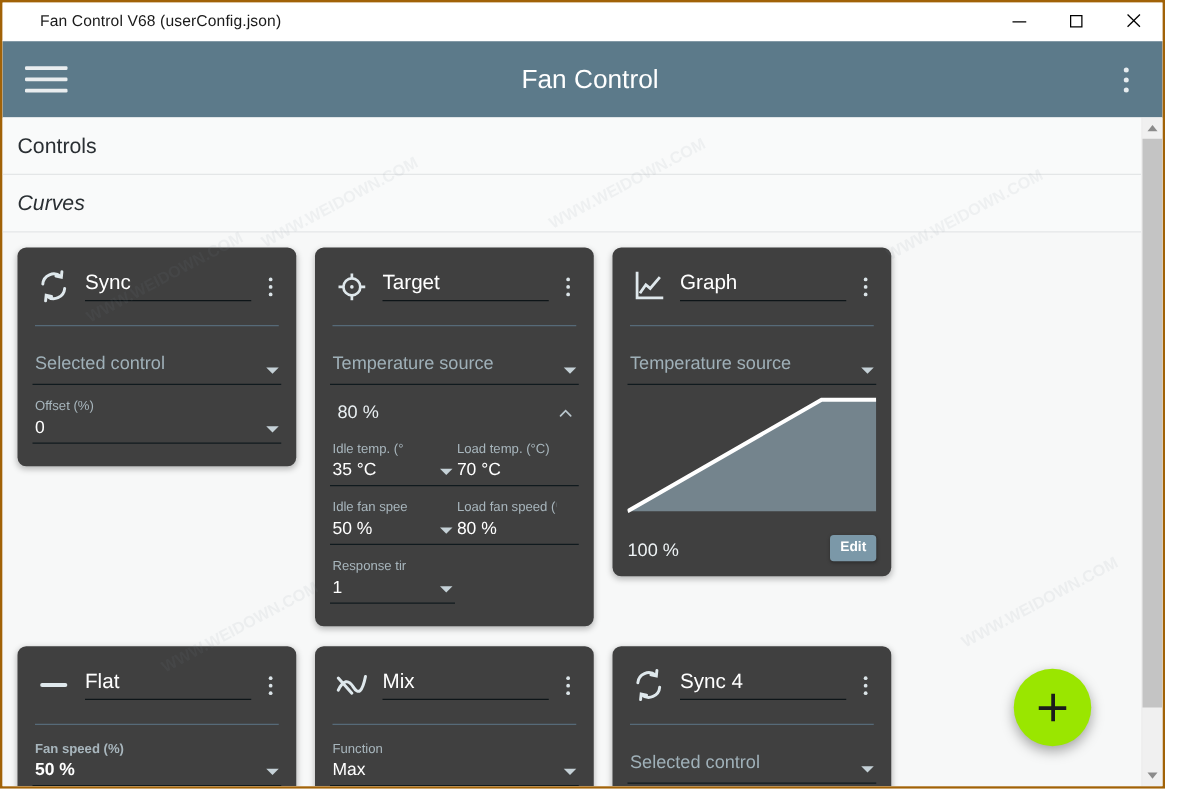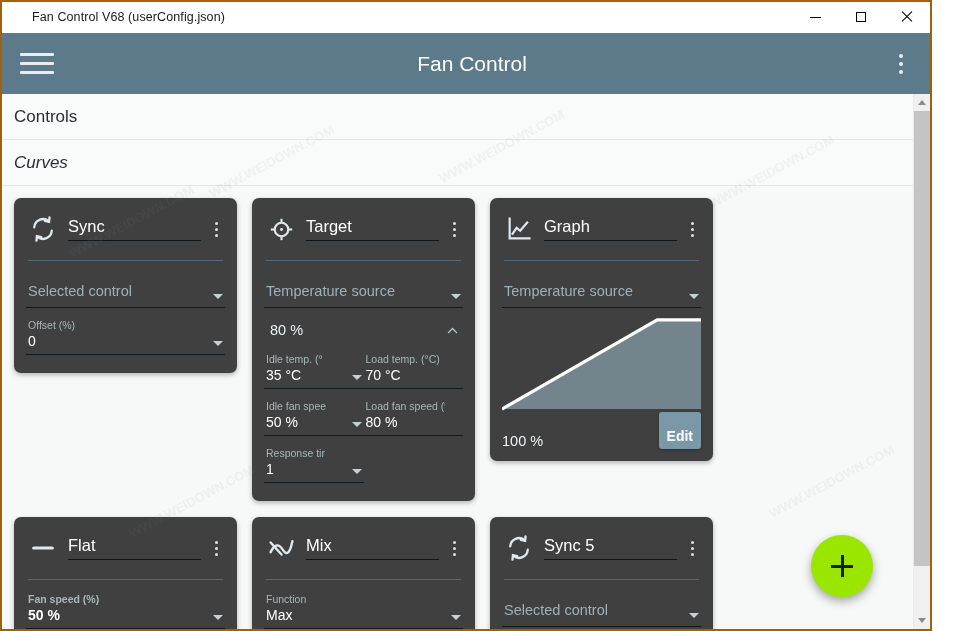--- a/index.html
+++ b/index.html
@@ -198,22 +198,22 @@
   .chart-box svg { display: block; width: 100%; height: 100%; }
   .chart-footer {
     display: flex; align-items: flex-end;
     margin-top: 8px; height: 30px;
   }
   .chart-pct { font-size: 14.5px; color: #eef3f5; }
   .edit-btn {
     margin-left: auto;
     background: #7b98a8;
     color: #ffffff;
-    font-size: 14px; font-weight: bold;
-    padding: 16px 8px 5px 8px;
+    font-size: 11px; font-weight: bold;
+    padding: 4px 8px 5px 8px;
     border-radius: 3px;
     box-shadow: 0 1px 3px rgba(0,0,0,.3);
     cursor: pointer;
   }
 
   
   .fab {
     position: absolute;
     right: 40px; bottom: 32px;
     width: 62px; height: 62px; border-radius: 50%;
@@ -512,21 +512,21 @@
             <div class="card-head">
               <div class="card-icon">
                 <svg width="28" height="28" viewBox="0 0 24 24" fill="none" stroke="#dfe8ec" stroke-width="2" stroke-linecap="round">
                   <path d="M4.5 10.5a7.5 7.5 0 0 1 12.3-5.2"></path>
                   <polyline points="17.6,2 17.2,5.8 13.5,5"></polyline>
                   <path d="M19.5 13.5a7.5 7.5 0 0 1-12.3 5.2"></path>
                   <polyline points="6.4,22 6.8,18.2 10.5,19"></polyline>
                 </svg>
               </div>
               <div class="card-title-wrap">
-                <div class="card-title">Sync 5</div>
+                <div class="card-title">Sync 4</div>
               </div>
               <div class="kebab">
                   <i></i>
                   <i></i>
                   <i></i>
                 </div>
             </div>
             <div class="card-divider"></div>
 
             <div class="field" style="padding-top:9px;">

